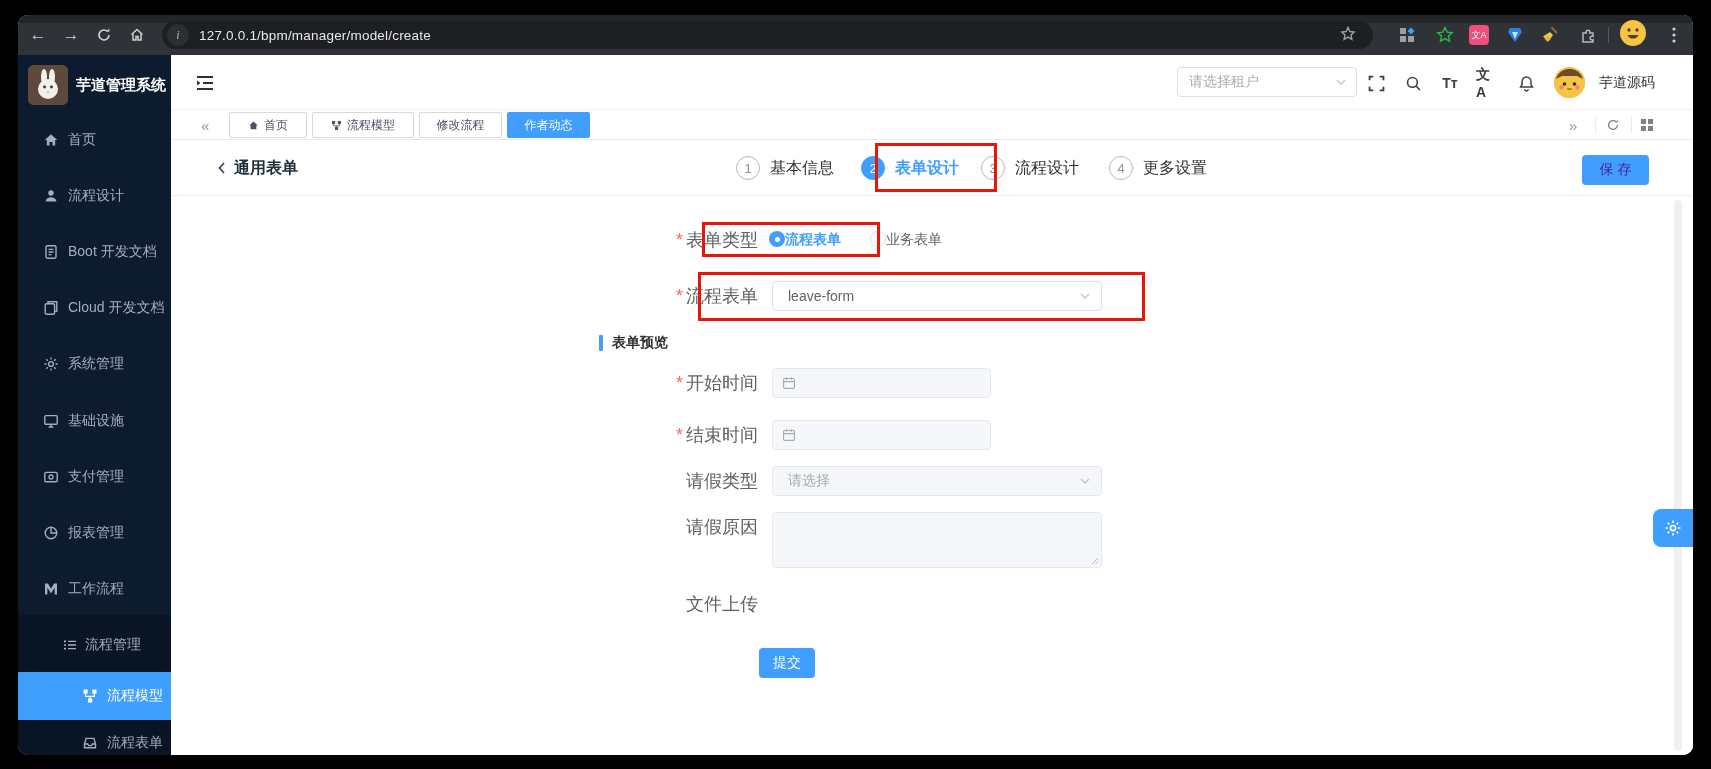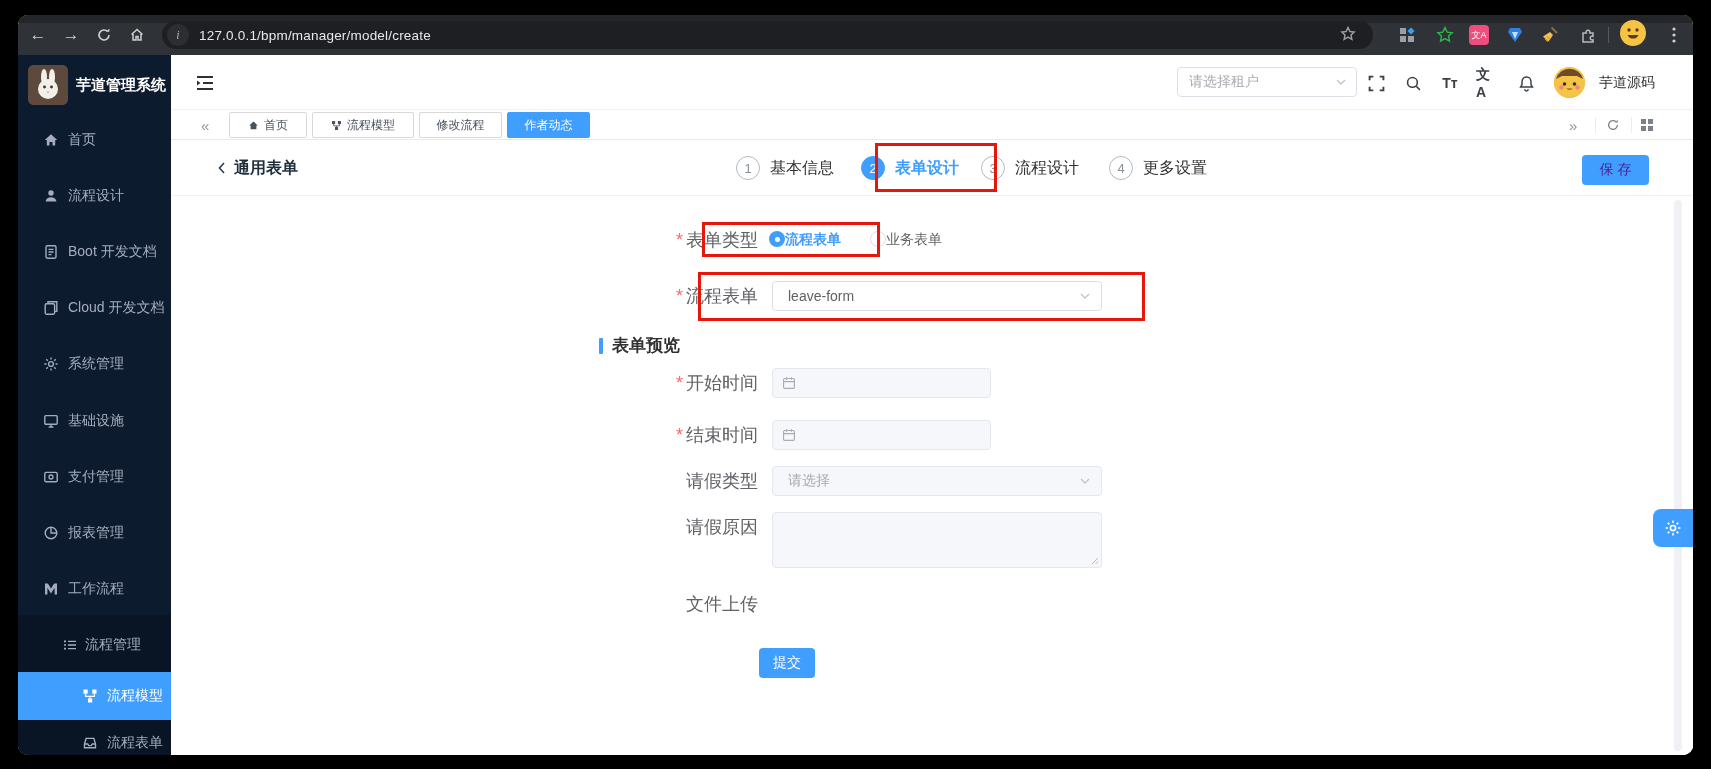--- a/index.html
+++ b/index.html
@@ -80,21 +80,21 @@
   .radio.off { background:#fff; border:1px solid #dcdfe6; }
   .radio-lb { position:absolute; font-size:14px; cursor:pointer; }
   .inp { position:absolute; height:30px; border:1px solid #dcdfe6; border-radius:4px; background:#fff; display:flex; align-items:center; font-size:14px; color:#606266; }
   .inp.dis { background:#f5f7fa; border-color:#e4e7ed; }
   .inp .ch { position:absolute; right:10px; display:flex; color:#c0c4cc; }
   .inp .vtext { margin-left:15px; }
   .inp .ptext { margin-left:15px; color:#a8abb2; }
   .inp .cal { margin-left:9px; display:flex; color:#a8abb2; }
   .sec-head { position:absolute; display:flex; align-items:center; }
   .sec-bar { width:4px; height:16px; background:#409eff; border-radius:1px; }
-  .sec-title { margin-left:9px; font-size:17px; font-weight:bold; color:#303133; }
+  .sec-title { margin-left:9px; font-size:14px; font-weight:bold; color:#303133; }
   .ta { position:absolute; border:1px solid #e4e7ed; border-radius:4px; background:#f5f7fa; }
   .ta .rz { position:absolute; right:2px; bottom:2px; }
   .submit-btn { position:absolute; left:588px; top:452px; width:56px; height:30px; background:#409eff; border-radius:4px; color:#fff; font-size:14px; display:flex; align-items:center; justify-content:center; cursor:pointer; }
   .scroll-strip { position:absolute; right:11px; top:4px; bottom:4px; width:8px; border-radius:4px; background:#f0f1f4; cursor:pointer; }
 
   
   .anno { position:absolute; border:3px solid #e8150b; z-index:60; pointer-events:none; }
   .float-gear { position:absolute; left:1653px; top:509px; width:40px; height:38px; background:#409eff; border-radius:8px 0 0 8px; display:flex; align-items:center; justify-content:center; color:#fff; cursor:pointer; z-index:55; }
   svg { display:block; }
 </style>

